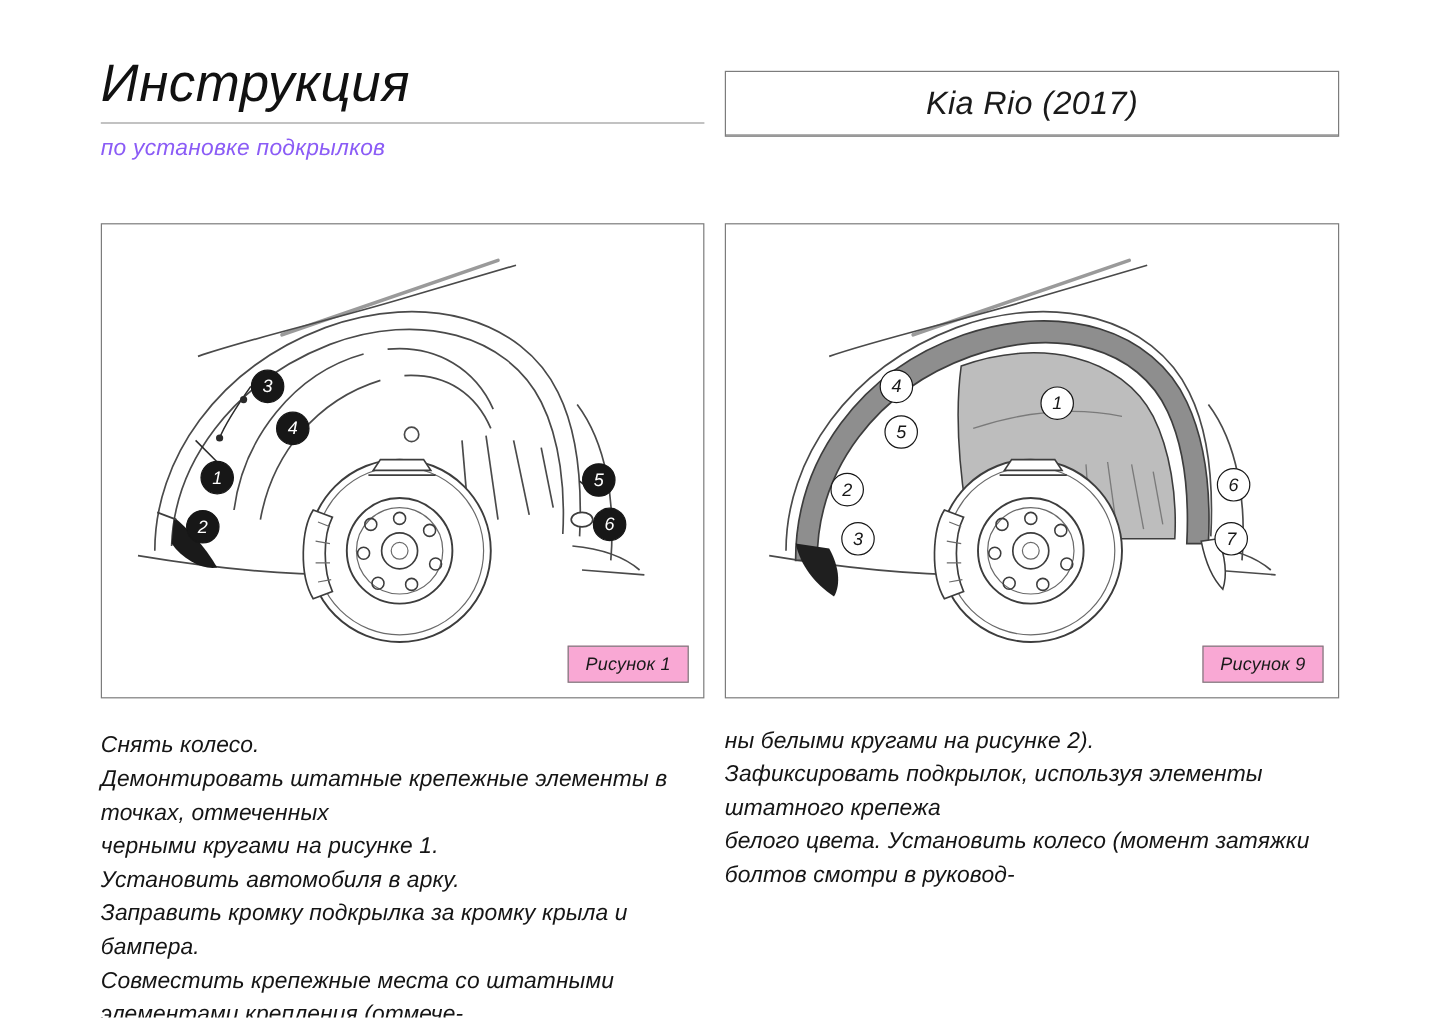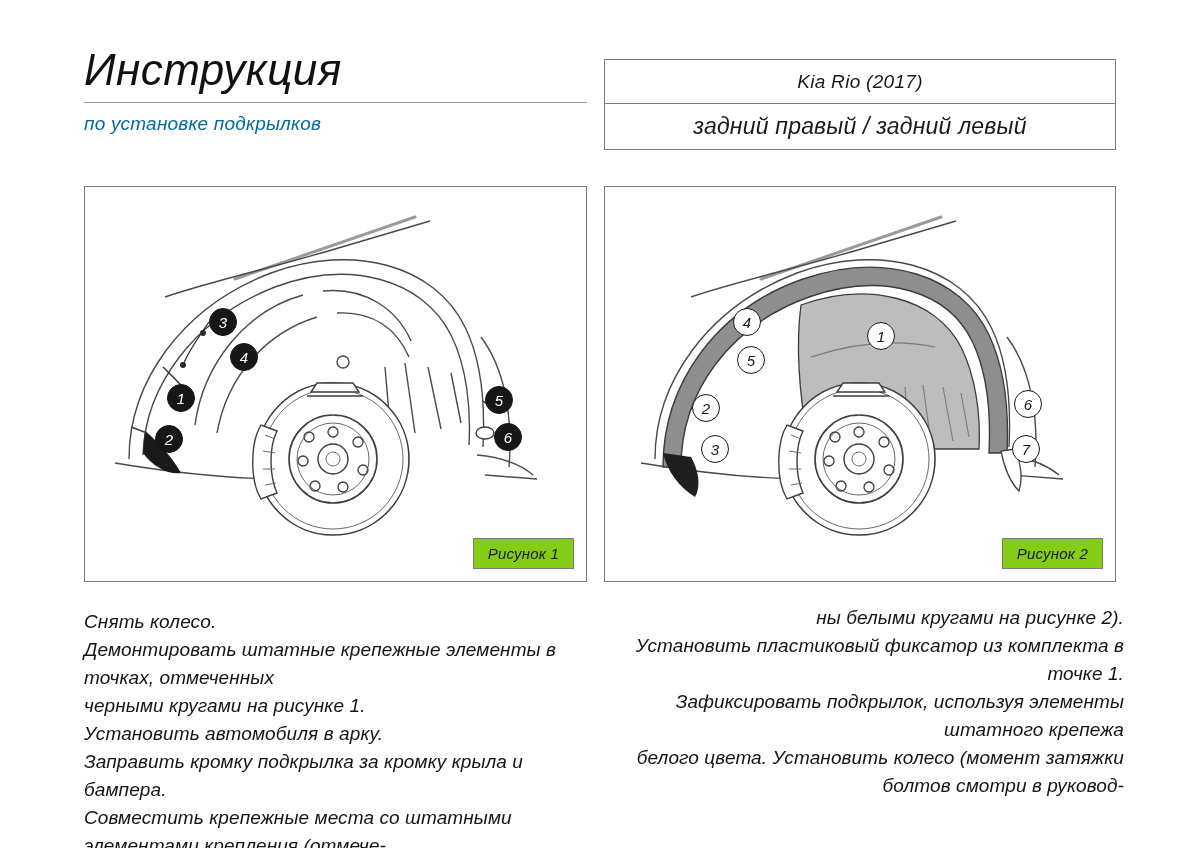--- a/index.html
+++ b/index.html
@@ -41,35 +41,35 @@
   }
   .title-rule {
     width: 503px;
     height: 1px;
     background: #9a9a9a;
     margin: 0;
   }
   .subtitle {
     font-size: 19px;
     font-weight: 400;
-    color: #0369a1;
+    color: #8b5cf6;
     margin: 10px 0 0 0;
     letter-spacing: 0.2px;
   }
 
   .model-block {
     position: absolute;
     left: 604px;
     top: 43px;
     width: 512px;
     border: 1px solid #7c7c7c;
     box-sizing: border-box;
   }
   .model-name {
-    font-size: 19px;
+    font-size: 27px;
     text-align: center;
     padding: 11px 0 10px 0;
     border-bottom: 1px solid #7c7c7c;
     letter-spacing: 0.3px;
   }
   .model-variant {
     font-size: 23px;
     text-align: center;
     padding: 9px 0 9px 0;
     letter-spacing: 0.2px;
@@ -84,21 +84,21 @@
     overflow: hidden;
   }
   #figure-1 { left: 84px; top: 170px; width: 503px; height: 396px; }
   #figure-2 { left: 604px; top: 170px; width: 512px; height: 396px; }
 
   .fig-caption {
     position: absolute;
     right: 12px;
     bottom: 12px;
     border: 1px solid #7c7c7c;
-    background: #84cc16;
+    background: #f9a8d4;
     font-size: 15px;
     padding: 6px 14px;
     letter-spacing: 0.2px;
   }
 
   .fig-svg { position: absolute; left: 0; top: 0; }
 
   
   .marker {
     position: absolute;
@@ -124,37 +124,36 @@
 
   
   .text-col {
     position: absolute;
     font-size: 19px;
     line-height: 28px;
     color: #151515;
     letter-spacing: 0.1px;
   }
   #text-left { left: 84px; top: 592px; width: 505px; }
-  #text-right { left: 604px; top: 588px; width: 520px; text-align: right; }
+  #text-right { left: 604px; top: 588px; width: 520px; }
   .text-col p { margin: 0; padding: 0; }
 </style>
 </head>
 <body>
 
 <div class="page">
 
   <div class="title-block">
     <h1 class="main-title">Инструкция</h1>
     <div class="title-rule"></div>
     <p class="subtitle">по установке подкрылков</p>
   </div>
 
   <div class="model-block">
     <div class="model-name">Kia Rio (2017)</div>
-    <div class="model-variant">задний правый / задний левый</div>
   </div>
 
   <div class="figure" id="figure-1">
     <svg class="fig-svg" width="503" height="396" viewBox="0 0 503 396">
       <g fill="none" stroke="#4a4a4a" stroke-width="1.4">
 
         <path d="M330 30 L150 92" stroke="#9a9a9a" stroke-width="3" stroke-linecap="round"></path>
 
         <path d="M80 110 C 120 96, 190 80, 250 62 L 345 34"></path>
         <path d="M44 272 C 44 196, 96 120, 186 86 C 268 56, 350 78, 380 140 C 398 176, 400 220, 398 260"></path>
@@ -285,32 +284,31 @@
     </svg>
 
     <div class="marker white" style="left:128px; top:121px;">4</div>
     <div class="marker white" style="left:132px; top:159px;">5</div>
     <div class="marker white" style="left:262px; top:135px;">1</div>
     <div class="marker white" style="left:87px; top:207px;">2</div>
     <div class="marker white" style="left:96px; top:248px;">3</div>
     <div class="marker white" style="left:409px; top:203px;">6</div>
     <div class="marker white" style="left:407px; top:248px;">7</div>
 
-    <div class="fig-caption">Рисунок 2</div>
+    <div class="fig-caption">Рисунок 9</div>
   </div>
 
   <div class="text-col" id="text-left">
     <p>Снять колесо.</p>
     <p>Демонтировать штатные крепежные элементы в точках, отмеченных</p>
     <p>черными кругами на рисунке 1.</p>
     <p>Установить автомобиля в арку.</p>
     <p>Заправить кромку подкрылка за кромку крыла и бампера.</p>
     <p>Совместить крепежные места со штатными элементами крепления (отмече-</p>
   </div>
 
   <div class="text-col" id="text-right">
     <p>ны белыми кругами на рисунке 2).</p>
-    <p>Установить пластиковый фиксатор из комплекта в точке 1.</p>
     <p>Зафиксировать подкрылок, используя элементы штатного крепежа</p>
     <p>белого цвета.  Установить колесо (момент затяжки болтов смотри в руковод-</p>
   </div>
 
 </div>
 
 </body></html>

